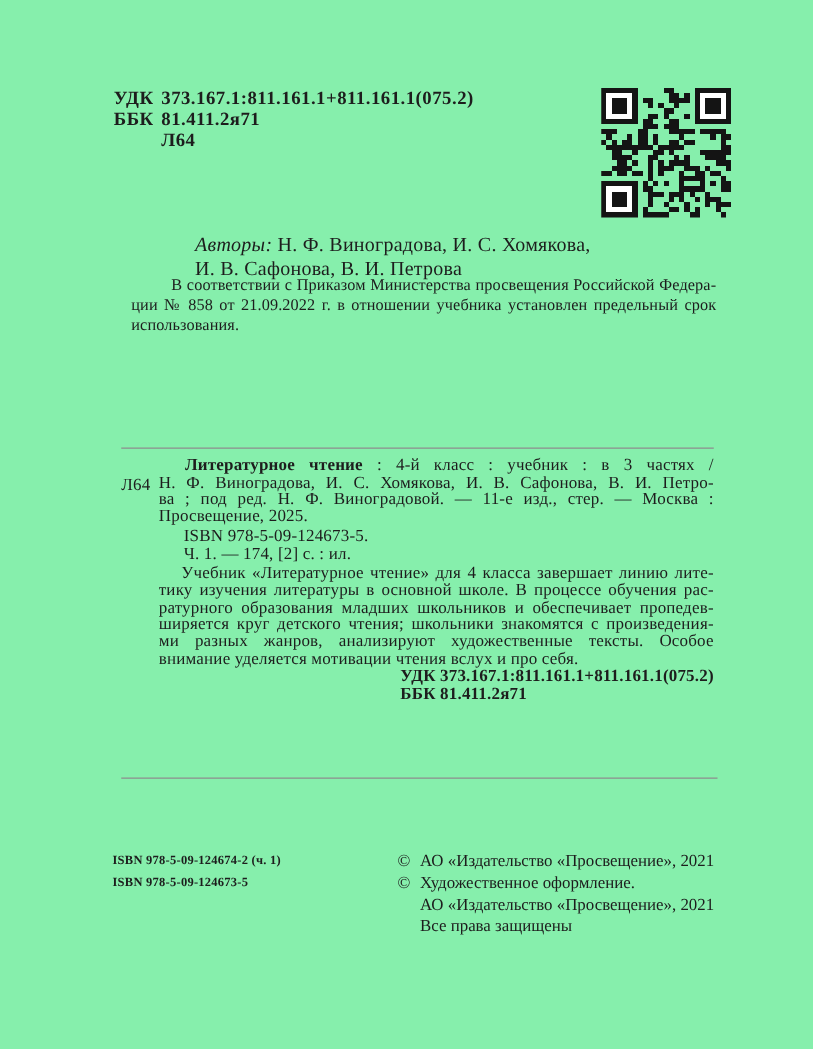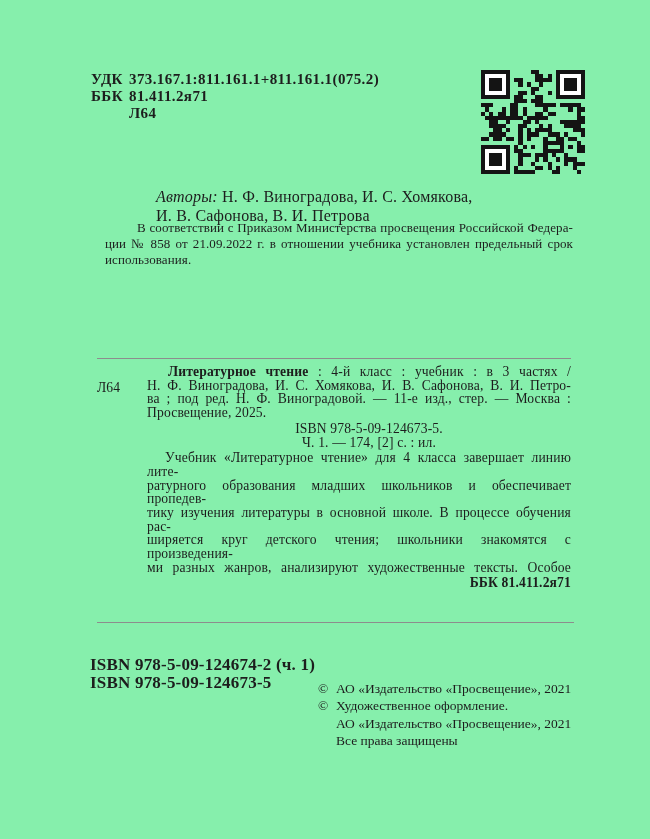--- a/index.html
+++ b/index.html
@@ -18,32 +18,32 @@
   .authors{position:absolute;left:156px;top:175px;font-size:16px;line-height:18.5px;letter-spacing:.2px;margin-top:13px;}
   .it{font-style:italic;}
   
   .note{position:absolute;left:105px;top:220px;width:468px;font-size:13px;line-height:15.8px;letter-spacing:.1px;}
   .indent1{text-indent:32px;}
   .j{text-align:justify;text-align-last:justify;}
   
   .card{position:absolute;left:97px;top:358px;width:474px;border-top:1px solid #8d8d8d;
         padding-top:6px;font-size:13.6px;line-height:13.7px;letter-spacing:.15px;}
   .card-call{position:absolute;left:0;top:22px;}
-  .card-body{margin-left:50px;}
+  .card-body{margin-left:30px;}
   .entry-first{text-indent:21px;}
   .bold{font-weight:bold;}
   .edition{margin-top:2px;}
-  .edition .ed-line{padding-left:20px;text-align:center;}
+  .edition .ed-line{padding-left:20px;}
   .ann{margin-top:2px;}
   .ind18{text-indent:18px;}
   .card-codes{margin-top:1px;width:fit-content;margin-left:auto;font-weight:bold;}
   
   .rule2{position:absolute;left:97px;top:622px;width:477px;height:1px;background:#8d8d8d;}
   
-  .bottom-isbn{position:absolute;left:90px;top:656px;font-weight:bold;font-size:17px;line-height:18px;letter-spacing:.2px;}
+  .bottom-isbn{position:absolute;left:90px;top:680px;font-weight:bold;font-size:10px;line-height:18px;letter-spacing:.2px;}
   .copyright{position:absolute;left:318px;top:680px;font-size:13.5px;line-height:17.4px;}
   .cr-row{display:flex;}
   .cr-sym{width:18px;flex:none;}
 </style>
 </head>
 <body>
 
 <div class="page">
 
   <div class="top-codes">
@@ -298,28 +298,30 @@
       <div class="j">ва ; под ред. Н. Ф. Виноградовой. — 11-е изд., стер. — Москва :</div>
       <div>Просвещение, 2025.</div>
 
       <div class="edition">
         <div class="ed-line">ISBN 978-5-09-124673-5.</div>
         <div class="ed-line">Ч. 1. — 174, [2] с. : ил.</div>
       </div>
 
       <div class="ann">
         <div class="ind18 j">Учебник «Литературное чтение» для 4 класса завершает линию лите-</div>
+        <div class="j">тику изучения литературы в основной школе. В процессе обучения рас-</div>
         <div class="j">ратурного образования младших школьников и обеспечивает пропедев-</div>
-        <div class="j">тику изучения литературы в основной школе. В процессе обучения рас-</div>
         <div class="j">ширяется круг детского чтения; школьники знакомятся с произведения-</div>
         <div class="j">ми разных жанров, анализируют художественные тексты. Особое</div>
+        <div>внимание уделяется мотивации чтения вслух и про себя.</div>
       </div>
 
 
       <div class="card-codes">
+        <div>УДК 373.167.1:811.161.1+811.161.1(075.2)</div>
         <div>ББК 81.411.2я71</div>
       </div>
     </div>
   </div>
 
   <div class="rule2"></div>
 
   <div class="bottom-isbn">
     <div>ISBN 978-5-09-124674-2 (ч. 1)</div>
     <div>ISBN 978-5-09-124673-5</div>

